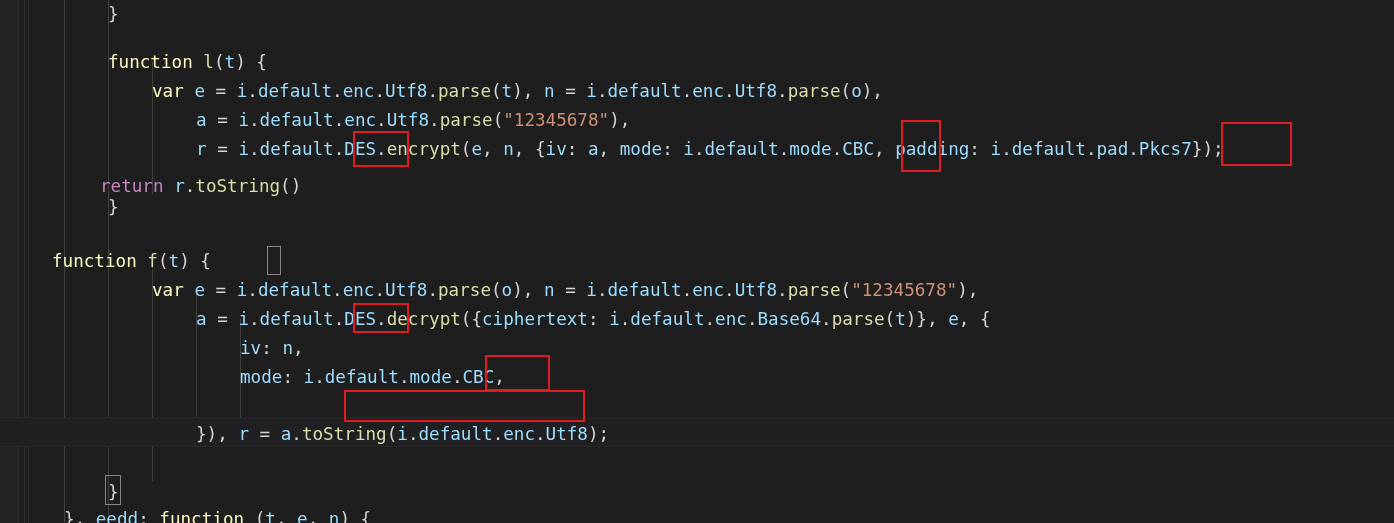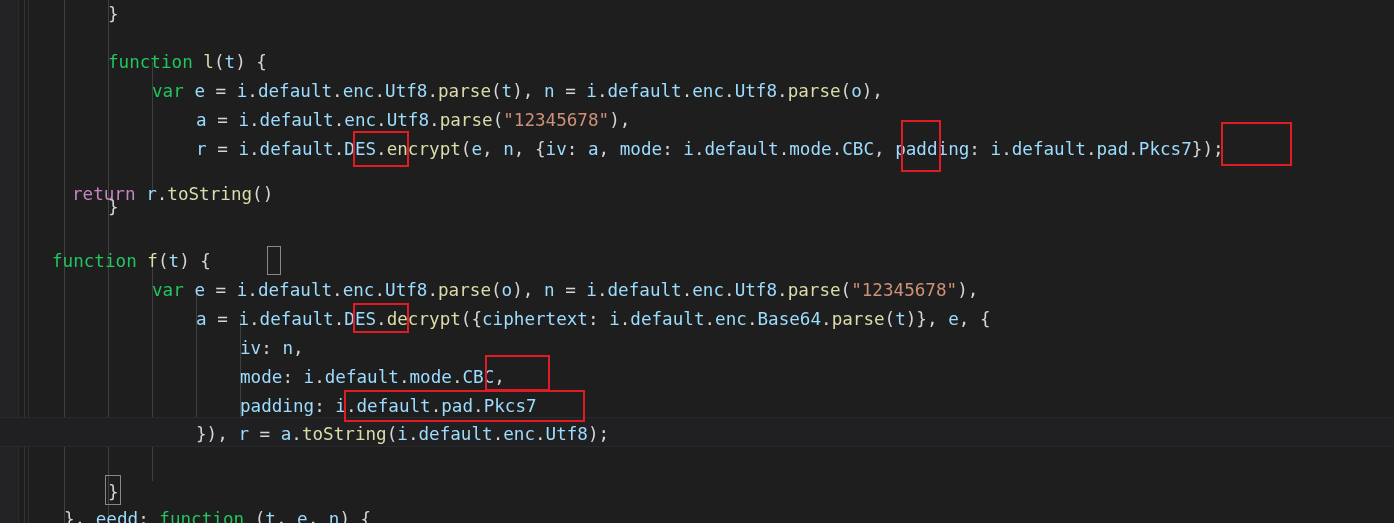--- a/index.html
+++ b/index.html
@@ -71,21 +71,21 @@
     position: absolute;
     left: 0;
     height: 29px;
     line-height: 29px;
     white-space: pre;
     font-size: 17.6px;
     letter-spacing: 0px;
     color: #d4d4d4;
   }
 
-  .tok-kw      { color: #22c55e; }
+  .tok-kw      { color: #fef9c3; }
   .tok-ctrl    { color: #c586c0; }
   .tok-fn      { color: #dcdcaa; }
   .tok-var     { color: #9cdcfe; }
   .tok-str     { color: #ce9178; }
   .tok-punct   { color: #d4d4d4; }
 
   
   .anno-box {
     position: absolute;
     border: 2px solid #e01b24;
@@ -121,28 +121,27 @@
     </div>
 
   <div id="current-line" class="line-highlight" style="top: 417px; height: 30px;"></div>
 
   <div class="code-layer" id="code-layer">
       <div class="line" style="top: 0px; padding-left: 108px;"><span class="tok-punct">}</span></div>
       <div class="line" style="top: 48px; padding-left: 108px;"><span class="tok-kw">function </span><span class="tok-fn">l</span><span class="tok-punct">(</span><span class="tok-var">t</span><span class="tok-punct">) {</span></div>
       <div class="line" style="top: 77px; padding-left: 152px;"><span class="tok-kw">var </span><span class="tok-var">e</span><span class="tok-punct"> = </span><span class="tok-var">i</span><span class="tok-punct">.</span><span class="tok-var">default</span><span class="tok-punct">.</span><span class="tok-var">enc</span><span class="tok-punct">.</span><span class="tok-var">Utf8</span><span class="tok-punct">.</span><span class="tok-fn">parse</span><span class="tok-punct">(</span><span class="tok-var">t</span><span class="tok-punct">), </span><span class="tok-var">n</span><span class="tok-punct"> = </span><span class="tok-var">i</span><span class="tok-punct">.</span><span class="tok-var">default</span><span class="tok-punct">.</span><span class="tok-var">enc</span><span class="tok-punct">.</span><span class="tok-var">Utf8</span><span class="tok-punct">.</span><span class="tok-fn">parse</span><span class="tok-punct">(</span><span class="tok-var">o</span><span class="tok-punct">),</span></div>
       <div class="line" style="top: 106px; padding-left: 196px;"><span class="tok-var">a</span><span class="tok-punct"> = </span><span class="tok-var">i</span><span class="tok-punct">.</span><span class="tok-var">default</span><span class="tok-punct">.</span><span class="tok-var">enc</span><span class="tok-punct">.</span><span class="tok-var">Utf8</span><span class="tok-punct">.</span><span class="tok-fn">parse</span><span class="tok-punct">(</span><span class="tok-str">"12345678"</span><span class="tok-punct">),</span></div>
       <div class="line" style="top: 135px; padding-left: 196px;"><span class="tok-var">r</span><span class="tok-punct"> = </span><span class="tok-var">i</span><span class="tok-punct">.</span><span class="tok-var">default</span><span class="tok-punct">.</span><span class="tok-var">DES</span><span class="tok-punct">.</span><span class="tok-fn">encrypt</span><span class="tok-punct">(</span><span class="tok-var">e</span><span class="tok-punct">, </span><span class="tok-var">n</span><span class="tok-punct">, {</span><span class="tok-var">iv</span><span class="tok-punct">: </span><span class="tok-var">a</span><span class="tok-punct">, </span><span class="tok-var">mode</span><span class="tok-punct">: </span><span class="tok-var">i</span><span class="tok-punct">.</span><span class="tok-var">default</span><span class="tok-punct">.</span><span class="tok-var">mode</span><span class="tok-punct">.</span><span class="tok-var">CBC</span><span class="tok-punct">, </span><span class="tok-var">padding</span><span class="tok-punct">: </span><span class="tok-var">i</span><span class="tok-punct">.</span><span class="tok-var">default</span><span class="tok-punct">.</span><span class="tok-var">pad</span><span class="tok-punct">.</span><span class="tok-var">Pkcs7</span><span class="tok-punct">});</span></div>
-      <div class="line" style="top: 180px; padding-left: 72px;"><span class="tok-ctrl">return </span><span class="tok-var">r</span><span class="tok-punct">.</span><span class="tok-fn">toString</span><span class="tok-punct">()</span></div>
+      <div class="line" style="top: 172px; padding-left: 100px;"><span class="tok-ctrl">return </span><span class="tok-var">r</span><span class="tok-punct">.</span><span class="tok-fn">toString</span><span class="tok-punct">()</span></div>
       <div class="line" style="top: 193px; padding-left: 108px;"><span class="tok-punct">}</span></div>
       <div class="line" style="top: 247px; padding-left: 52px;"><span class="tok-kw">function </span><span class="tok-fn">f</span><span class="tok-punct">(</span><span class="tok-var">t</span><span class="tok-punct">) {</span></div>
       <div class="line" style="top: 276px; padding-left: 152px;"><span class="tok-kw">var </span><span class="tok-var">e</span><span class="tok-punct"> = </span><span class="tok-var">i</span><span class="tok-punct">.</span><span class="tok-var">default</span><span class="tok-punct">.</span><span class="tok-var">enc</span><span class="tok-punct">.</span><span class="tok-var">Utf8</span><span class="tok-punct">.</span><span class="tok-fn">parse</span><span class="tok-punct">(</span><span class="tok-var">o</span><span class="tok-punct">), </span><span class="tok-var">n</span><span class="tok-punct"> = </span><span class="tok-var">i</span><span class="tok-punct">.</span><span class="tok-var">default</span><span class="tok-punct">.</span><span class="tok-var">enc</span><span class="tok-punct">.</span><span class="tok-var">Utf8</span><span class="tok-punct">.</span><span class="tok-fn">parse</span><span class="tok-punct">(</span><span class="tok-str">"12345678"</span><span class="tok-punct">),</span></div>
       <div class="line" style="top: 305px; padding-left: 196px;"><span class="tok-var">a</span><span class="tok-punct"> = </span><span class="tok-var">i</span><span class="tok-punct">.</span><span class="tok-var">default</span><span class="tok-punct">.</span><span class="tok-var">DES</span><span class="tok-punct">.</span><span class="tok-fn">decrypt</span><span class="tok-punct">({</span><span class="tok-var">ciphertext</span><span class="tok-punct">: </span><span class="tok-var">i</span><span class="tok-punct">.</span><span class="tok-var">default</span><span class="tok-punct">.</span><span class="tok-var">enc</span><span class="tok-punct">.</span><span class="tok-var">Base64</span><span class="tok-punct">.</span><span class="tok-fn">parse</span><span class="tok-punct">(</span><span class="tok-var">t</span><span class="tok-punct">)}, </span><span class="tok-var">e</span><span class="tok-punct">, {</span></div>
       <div class="line" style="top: 334px; padding-left: 240px;"><span class="tok-var">iv</span><span class="tok-punct">: </span><span class="tok-var">n</span><span class="tok-punct">,</span></div>
       <div class="line" style="top: 363px; padding-left: 240px;"><span class="tok-var">mode</span><span class="tok-punct">: </span><span class="tok-var">i</span><span class="tok-punct">.</span><span class="tok-var">default</span><span class="tok-punct">.</span><span class="tok-var">mode</span><span class="tok-punct">.</span><span class="tok-var">CBC</span><span class="tok-punct">,</span></div>
-      <div class="line" style="top: 392px; padding-left: 240px;"><span class="tok-var">padding</span><span class="tok-punct">: </span><span class="tok-var">i</span><span class="tok-punct">.</span><span class="tok-var">default</span><span class="tok-punct">.</span><span class="tok-var">pad</span><span class="tok-punct">.</span><span class="tok-var">Pkcs7</span></div>
       <div class="line" style="top: 420px; padding-left: 196px;"><span class="tok-punct">}), </span><span class="tok-var">r</span><span class="tok-punct"> = </span><span class="tok-var">a</span><span class="tok-punct">.</span><span class="tok-fn">toString</span><span class="tok-punct">(</span><span class="tok-var">i</span><span class="tok-punct">.</span><span class="tok-var">default</span><span class="tok-punct">.</span><span class="tok-var">enc</span><span class="tok-punct">.</span><span class="tok-var">Utf8</span><span class="tok-punct">);</span></div>
       <div class="line" style="top: 478px; padding-left: 108px;"><span class="tok-punct">}</span></div>
       <div class="line" style="top: 505px; padding-left: 64px;"><span class="tok-punct">}, </span><span class="tok-var">eedd</span><span class="tok-punct">: </span><span class="tok-kw">function </span><span class="tok-punct">(</span><span class="tok-var">t</span><span class="tok-punct">, </span><span class="tok-var">e</span><span class="tok-punct">, </span><span class="tok-var">n</span><span class="tok-punct">) {</span></div>
     </div>
 
   <div id="brackets">
       <div class="bracket-box" style="left: 267px; top: 246px; width: 14px; height: 29px;"></div>
       <div class="bracket-box" style="left: 105px; top: 475px; width: 16px; height: 30px;"></div>
     </div>
 

